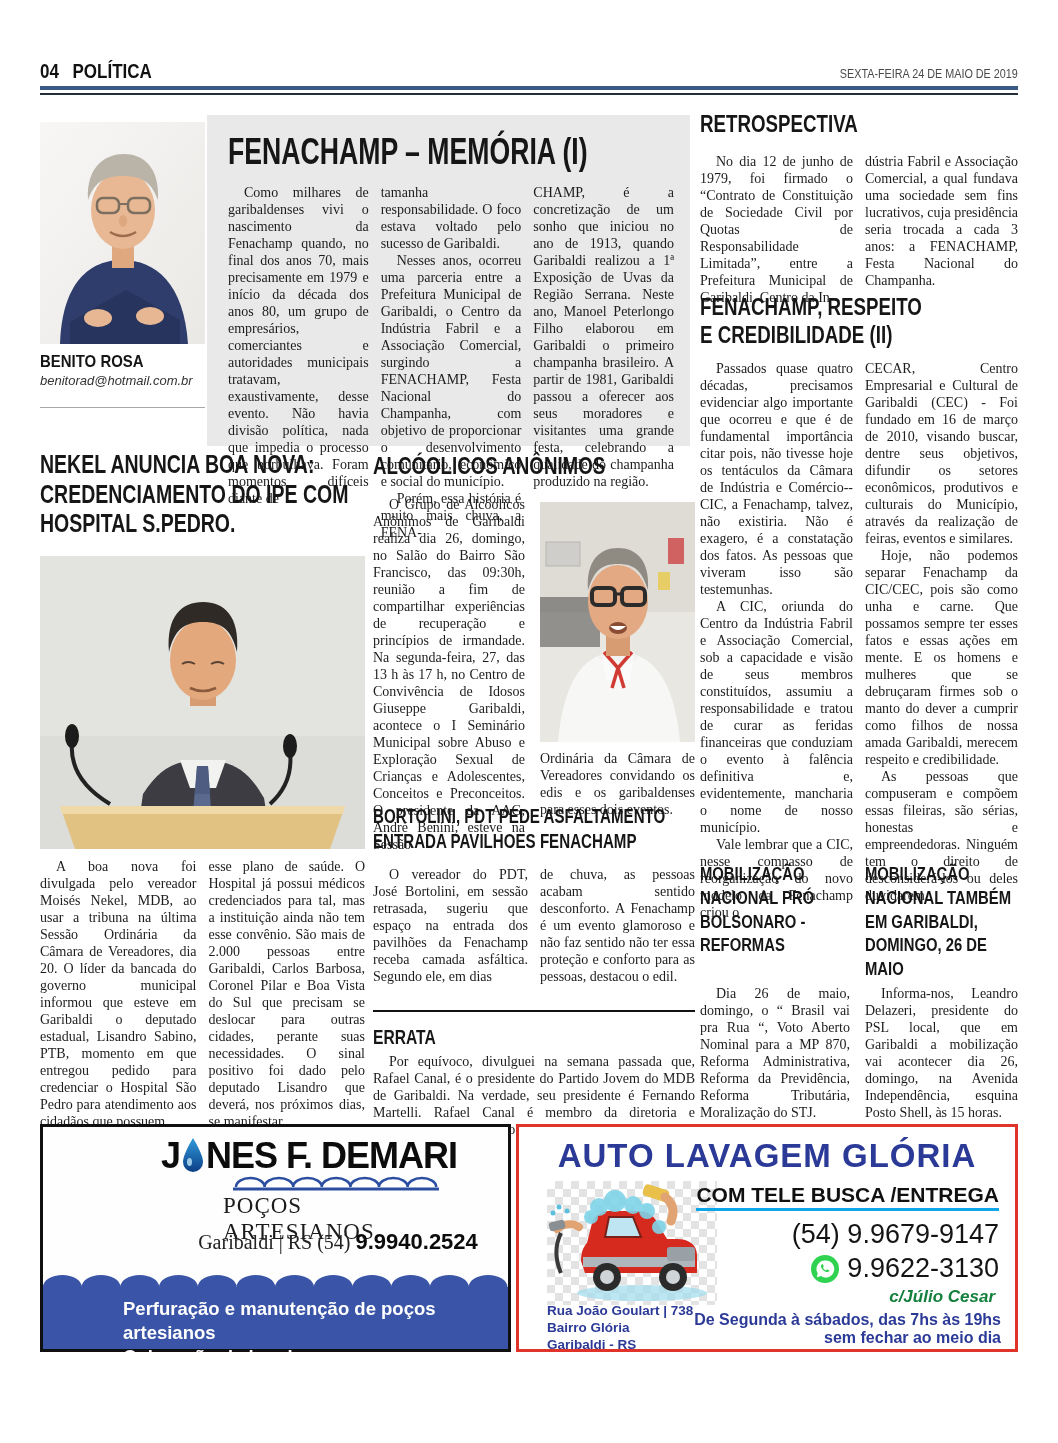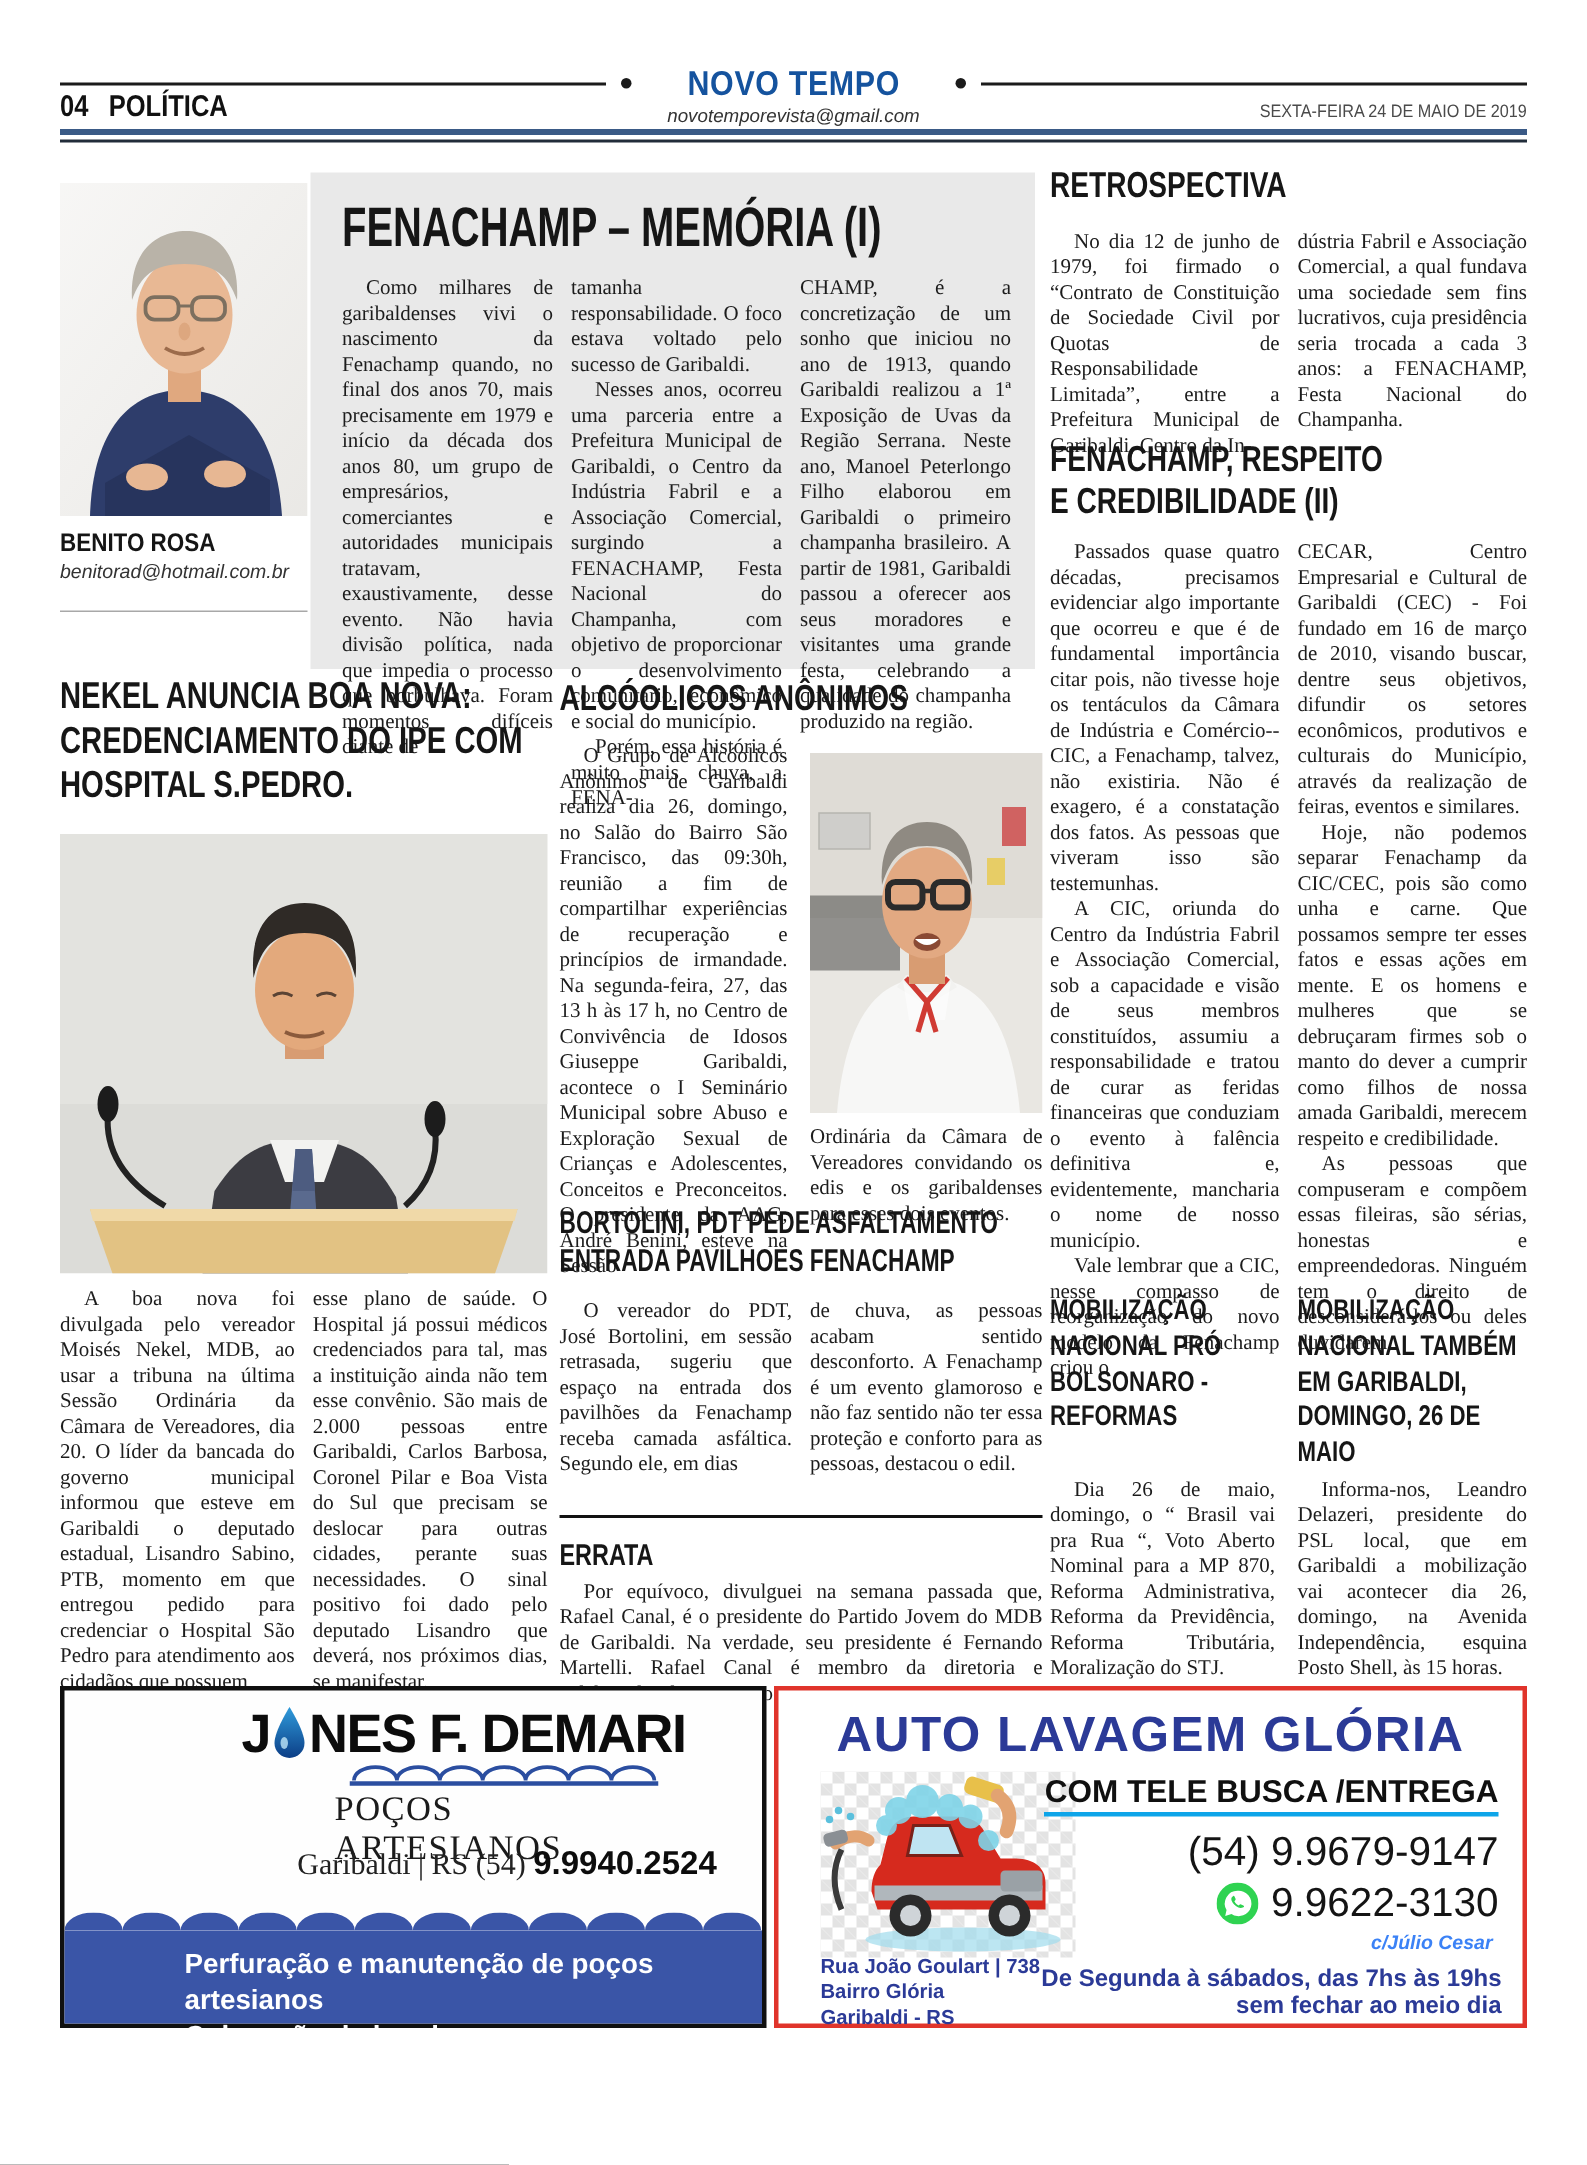--- a/index.html
+++ b/index.html
@@ -54,47 +54,37 @@
   .jones-band-text{font-family:"Liberation Sans",sans-serif;font-weight:700;font-size:18.5px;
                    color:#ffffff;line-height:1.3;padding:10px 0 0 80px;}
   .jones-band-text p{margin:0;}
 
   .ad-gloria{border:3px solid #e0342b;background:#ffffff;box-sizing:border-box;}
   .gloria-title{font-family:"Liberation Sans",sans-serif;font-weight:800;font-size:33px;letter-spacing:1px;
                 color:#2b3a97;text-align:center;}
   .gloria-sub{font-family:"Liberation Sans",sans-serif;font-weight:700;font-size:21px;color:#101010;
               border-bottom:3px solid #0ea5e9;padding-bottom:1px;white-space:nowrap;}
   .gloria-phone{font-family:"Liberation Sans",sans-serif;font-size:27px;color:#141414;white-space:nowrap;}
-  .gloria-contact{font-family:"Liberation Sans",sans-serif;font-weight:700;font-style:italic;font-size:13px;color:#3b82f6;}
+  .gloria-contact{font-family:"Liberation Sans",sans-serif;font-weight:700;font-style:italic;font-size:17px;color:#15803d;}
   .gloria-addr{font-family:"Liberation Sans",sans-serif;font-weight:700;font-size:13.5px;line-height:1.25;color:#2b3a97;}
   .gloria-addr p{margin:0;}
   .gloria-hours{font-family:"Liberation Sans",sans-serif;font-weight:700;font-size:16px;line-height:1.15;
                 color:#2b3a97;text-align:right;}
   .gloria-hours p{margin:0;}
   .checker{background-color:#fff;
     background-image:linear-gradient(45deg,#e3e3e3 25%,transparent 25%,transparent 75%,#e3e3e3 75%),
                      linear-gradient(45deg,#e3e3e3 25%,transparent 25%,transparent 75%,#e3e3e3 75%);
     background-size:16px 16px;background-position:0 0,8px 8px;}
   .phone-row{display:flex;align-items:center;gap:8px;justify-content:flex-end;}
 </style>
 </head>
 <body>
 
 <div class="page">
 
-  <div class="abs mast-row" style="left:40px;right:40px;top:42px;">
-    <div class="mline"></div>
-    <div class="mdot"></div>
-    <div class="mcenter">
-      <div class="mtitle">NOVO TEMPO</div>
-      <div class="memail">novotemporevista@gmail.com</div>
-    </div>
-    <div class="mdot"></div>
-    <div class="mline"></div>
-  </div>
 
   <div class="abs kicker" style="left:40px;top:60px;">
     <span>04</span><span>POLÍTICA</span>
   </div>
   <div class="abs dateline" style="right:40px;top:67px;">SEXTA-FEIRA 24 DE MAIO DE 2019</div>
 
   <div class="abs" style="left:40px;right:40px;top:86px;height:4px;background:#3a5a86;"></div>
   <div class="abs" style="left:40px;right:40px;top:93px;height:2px;background:#222d3a;"></div>
 
   <div class="abs" style="left:40px;top:122px;width:165px;height:222px;">

